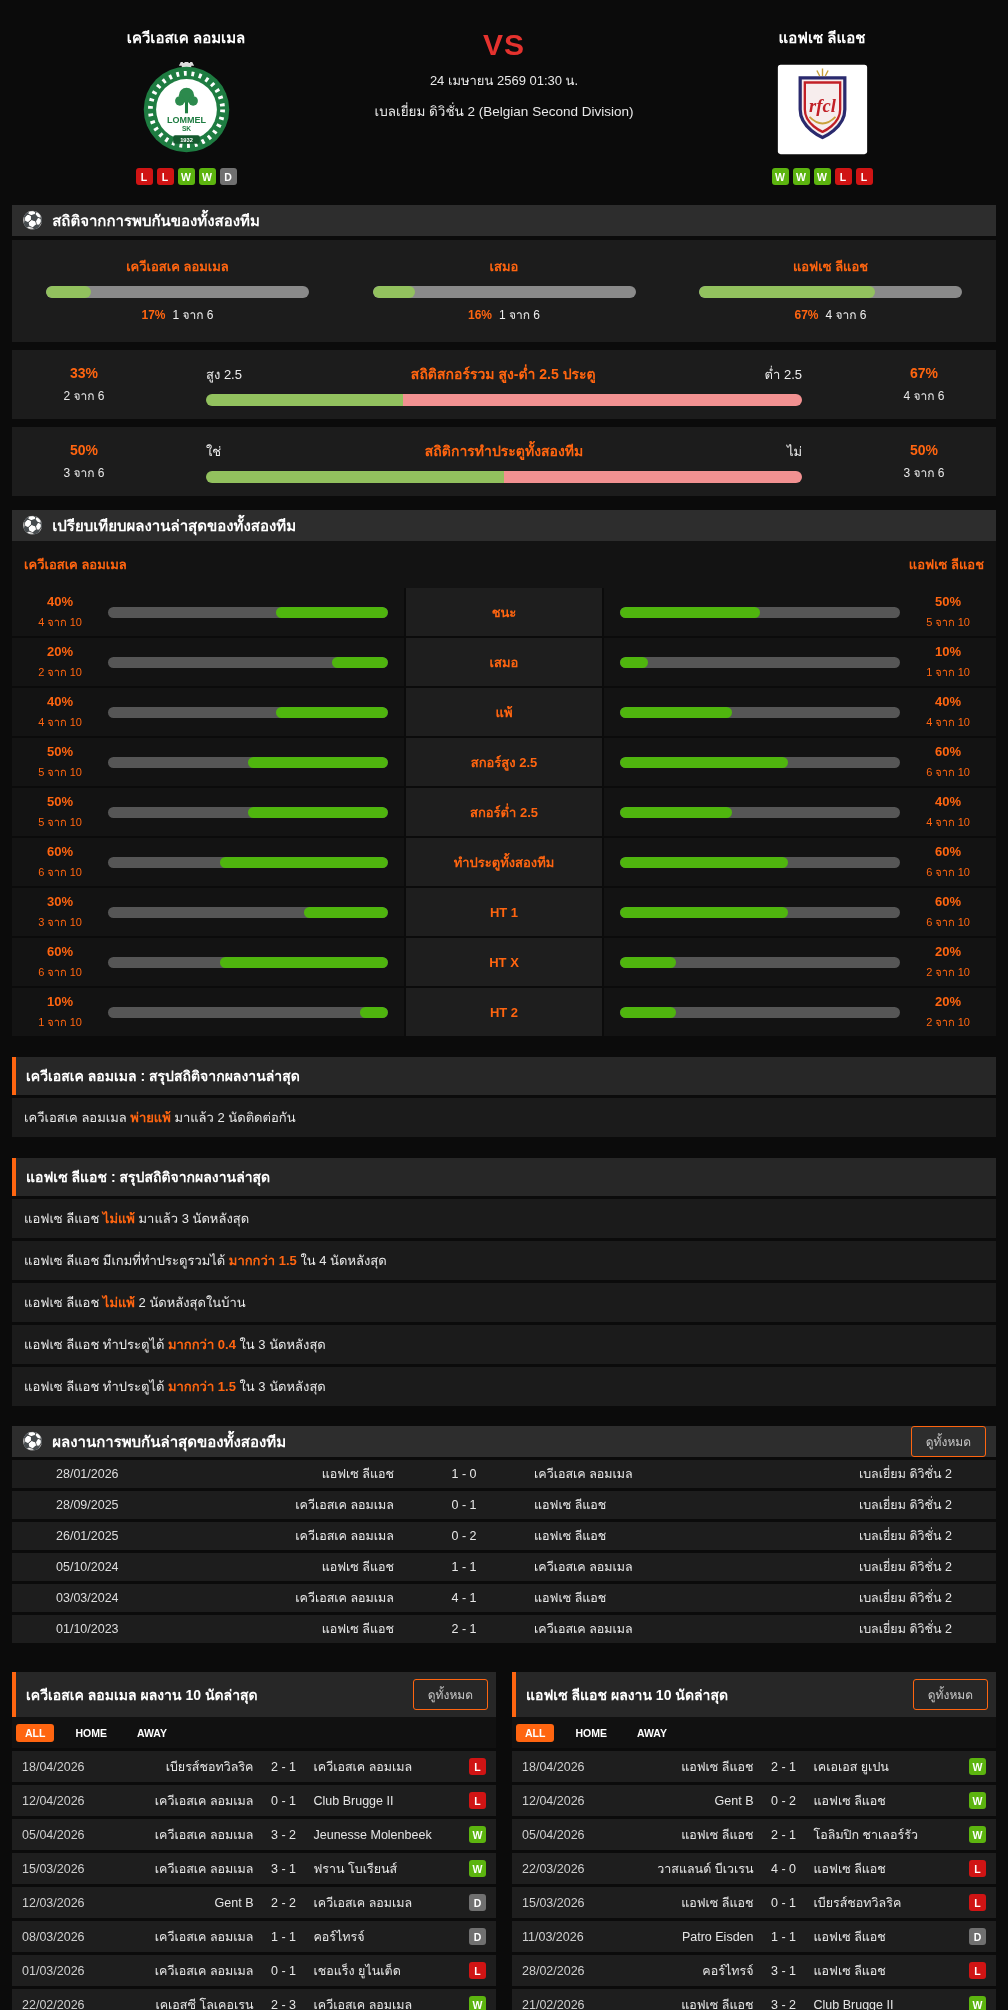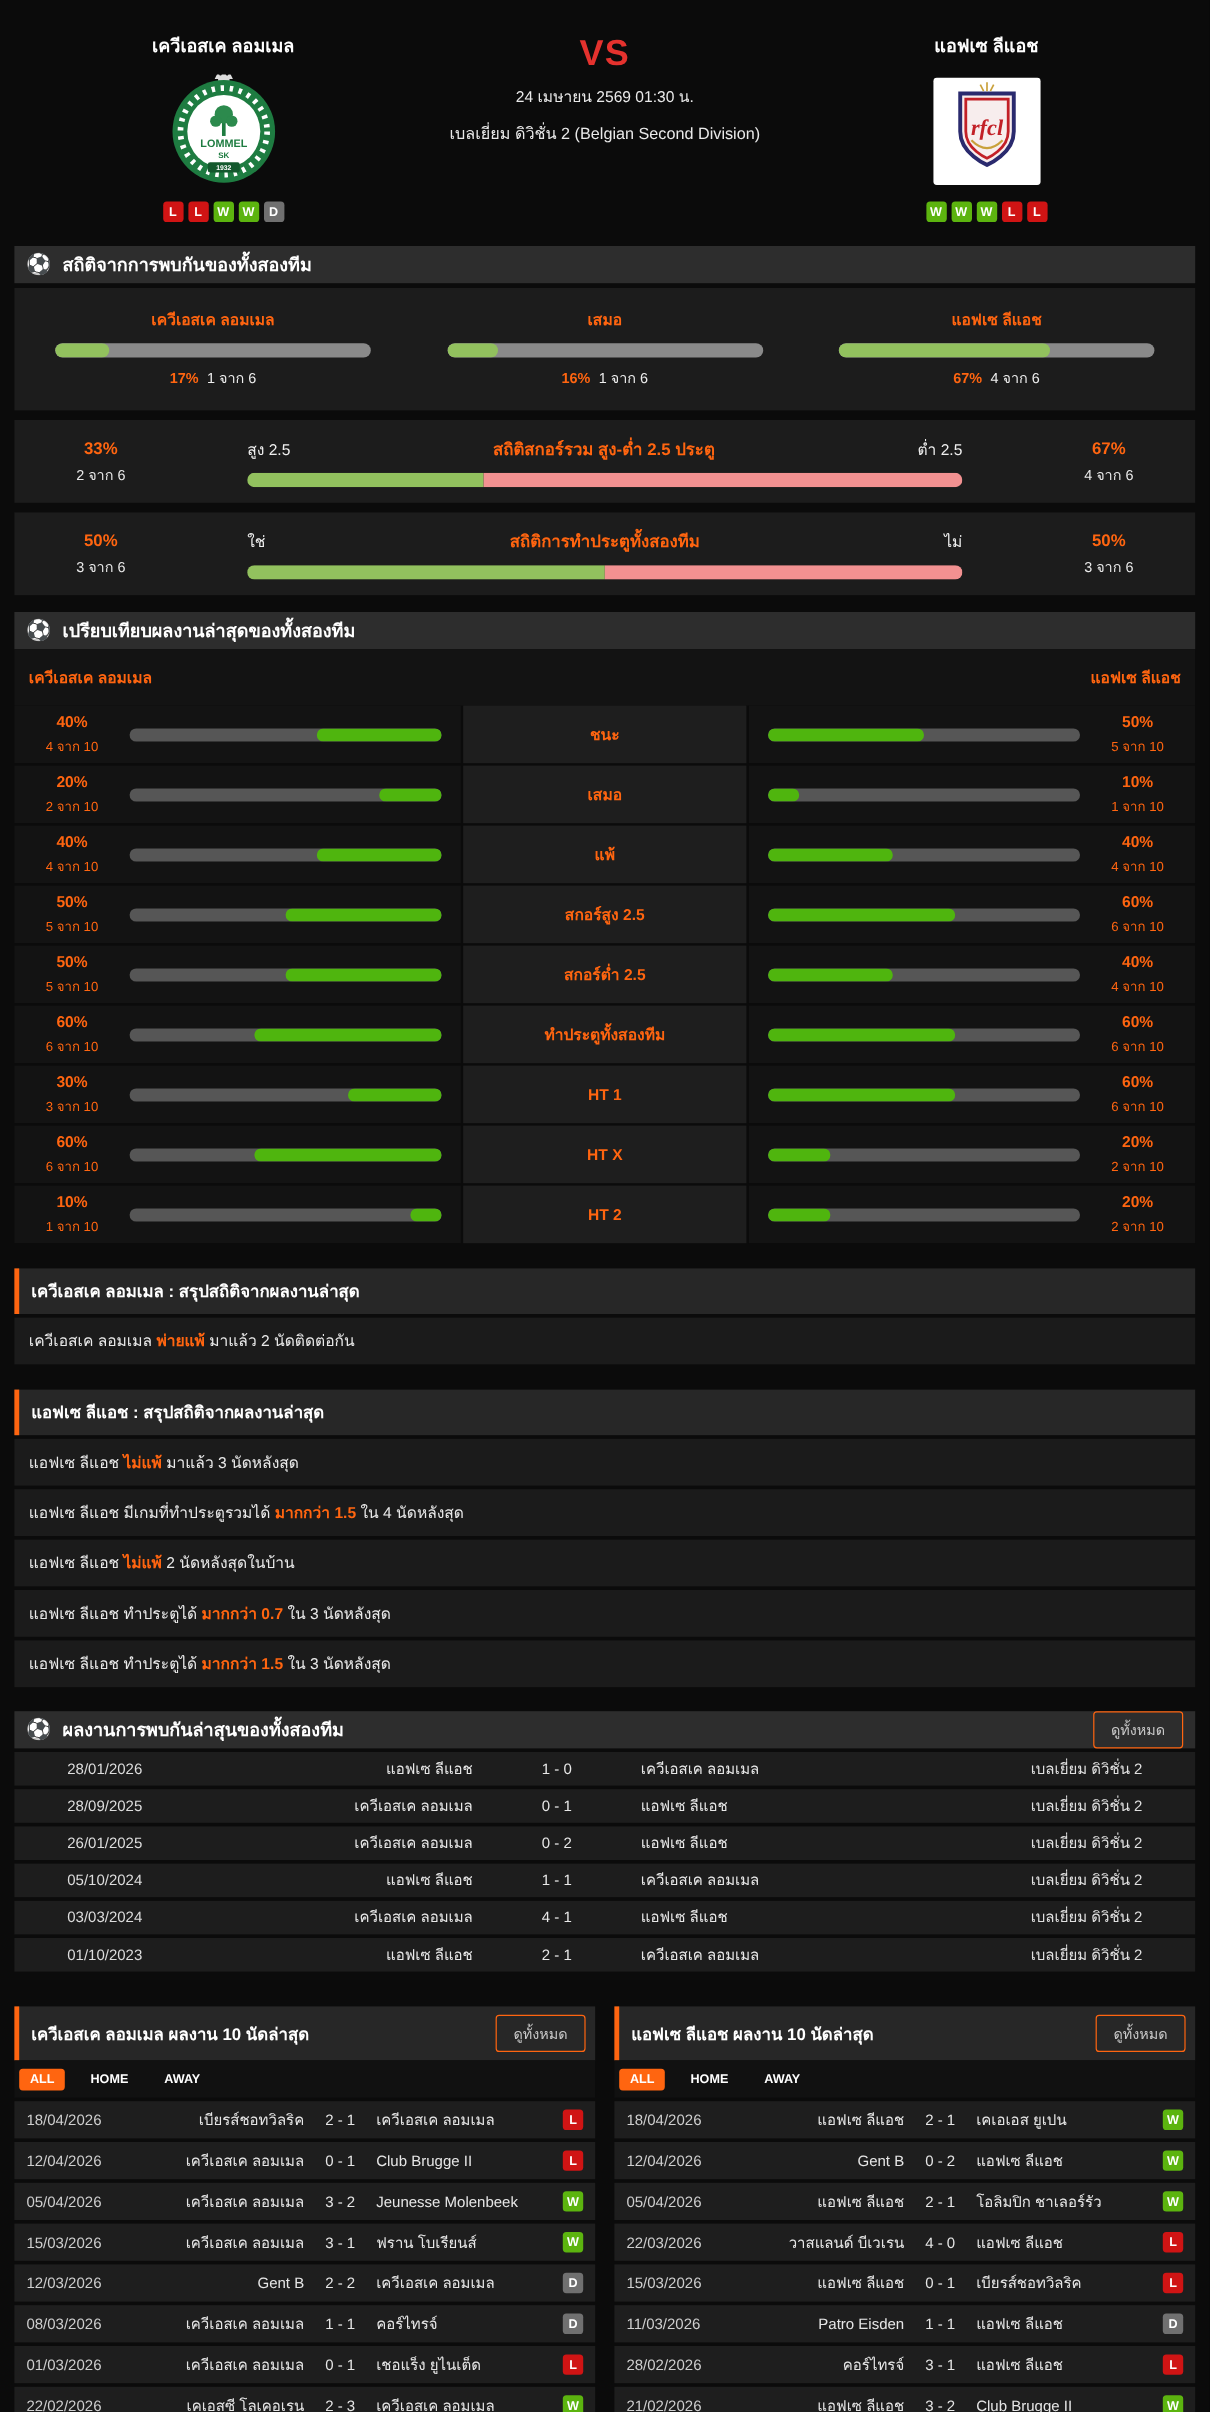--- a/index.html
+++ b/index.html
@@ -49,21 +49,21 @@
   .duo-labels{display:flex;justify-content:space-between;align-items:baseline;font-size:13px;color:#eee}
   .duo-title{color:var(--accent);font-weight:bold;font-size:14px}
   .duo-bar{display:flex;height:12px;border-radius:6px;overflow:hidden;margin-top:9px}
   .duo-green{background:var(--bar_green_soft)}
   .duo-pink{background:var(--bar_pink);flex:1}
 
   
   .cmp-names{margin:0 12px;background:#131313;display:flex;justify-content:space-between;padding:13px 12px;font-size:13px;font-weight:bold;color:var(--accent)}
   .cmp-row{margin:0 12px 2px;display:flex;height:48px}
   .cmp-side{flex:1;background:#131313;display:flex;align-items:center;padding:0 16px;gap:16px}
-  .cmp-center{width:236px;background:#1e1e1e;display:flex;align-items:center;justify-content:center;font-size:13px;font-weight:bold;color:var(--accent);margin:0 2px}
+  .cmp-center{width:196px;background:#1e1e1e;display:flex;align-items:center;justify-content:center;font-size:13px;font-weight:bold;color:var(--accent);margin:0 2px}
   .cmp-nums{width:64px;text-align:center}
   .cmp-nums .pct{color:var(--accent);font-weight:bold;font-size:13px}
   .cmp-nums .cnt{color:var(--accent);font-size:11px;margin-top:4px}
   .cmp-bar{flex:1;height:11px;border-radius:6px;background:var(--track_dark);position:relative;overflow:hidden}
   .cmp-fill{position:absolute;top:0;bottom:0;left:0;background:var(--bar_green_bright);border-radius:6px}
   .cmp-fill.ra{left:auto;right:0}
 
   
   .sum-head{margin:21px 12px 0;background:#272727;border-left:4px solid var(--accent);padding:8px 10px;font-size:14px;font-weight:bold;color:#fff}
   .sum-row{margin:3px 12px 0;background:#1b1b1b;padding:9px 12px;font-size:13px;color:#e9e9e9;min-height:33px;display:flex;align-items:center;flex-wrap:wrap;white-space:pre-wrap}
@@ -454,27 +454,27 @@
     <div class="sum-row"><span>เควีเอสเค ลอมเมล </span><span class="hl">พ่ายแพ้</span><span> มาแล้ว 2 นัดติดต่อกัน</span></div>
 
   <div class="sum-head">แอฟเซ ลีแอช : สรุปสถิติจากผลงานล่าสุด</div>
 
     <div class="sum-row"><span>แอฟเซ ลีแอช </span><span class="hl">ไม่แพ้</span><span> มาแล้ว 3 นัดหลังสุด</span></div>
 
     <div class="sum-row"><span>แอฟเซ ลีแอช มีเกมที่ทำประตูรวมได้ </span><span class="hl">มากกว่า 1.5</span><span> ใน 4 นัดหลังสุด</span></div>
 
     <div class="sum-row"><span>แอฟเซ ลีแอช </span><span class="hl">ไม่แพ้</span><span> 2 นัดหลังสุดในบ้าน</span></div>
 
-    <div class="sum-row"><span>แอฟเซ ลีแอช ทำประตูได้ </span><span class="hl">มากกว่า 0.7</span><span> ใน 3 นัดหลังสุด</span></div>
+    <div class="sum-row"><span>แอฟเซ ลีแอช ทำประตูได้ </span><span class="hl">มากกว่า 0.4</span><span> ใน 3 นัดหลังสุด</span></div>
 
     <div class="sum-row"><span>แอฟเซ ลีแอช ทำประตูได้ </span><span class="hl">มากกว่า 1.5</span><span> ใน 3 นัดหลังสุด</span></div>
 
   <div class="section-head">
     <span class="ball">⚽</span>
-    <span>ผลงานการพบกันล่าสุนของทั้งสองทีม</span>
+    <span>ผลงานการพบกันล่าสุดของทั้งสองทีม</span>
     <span class="spacer"></span>
     <button class="view-all">ดูทั้งหมด</button>
   </div>
 
     <div class="h2h-row">
       <span class="date">28/01/2026</span>
       <span class="home">แอฟเซ ลีแอช</span>
       <span class="score">1 - 0</span>
       <span class="away">เควีเอสเค ลอมเมล</span>
       <span class="league">เบลเยี่ยม ดิวิชั่น 2</span>

